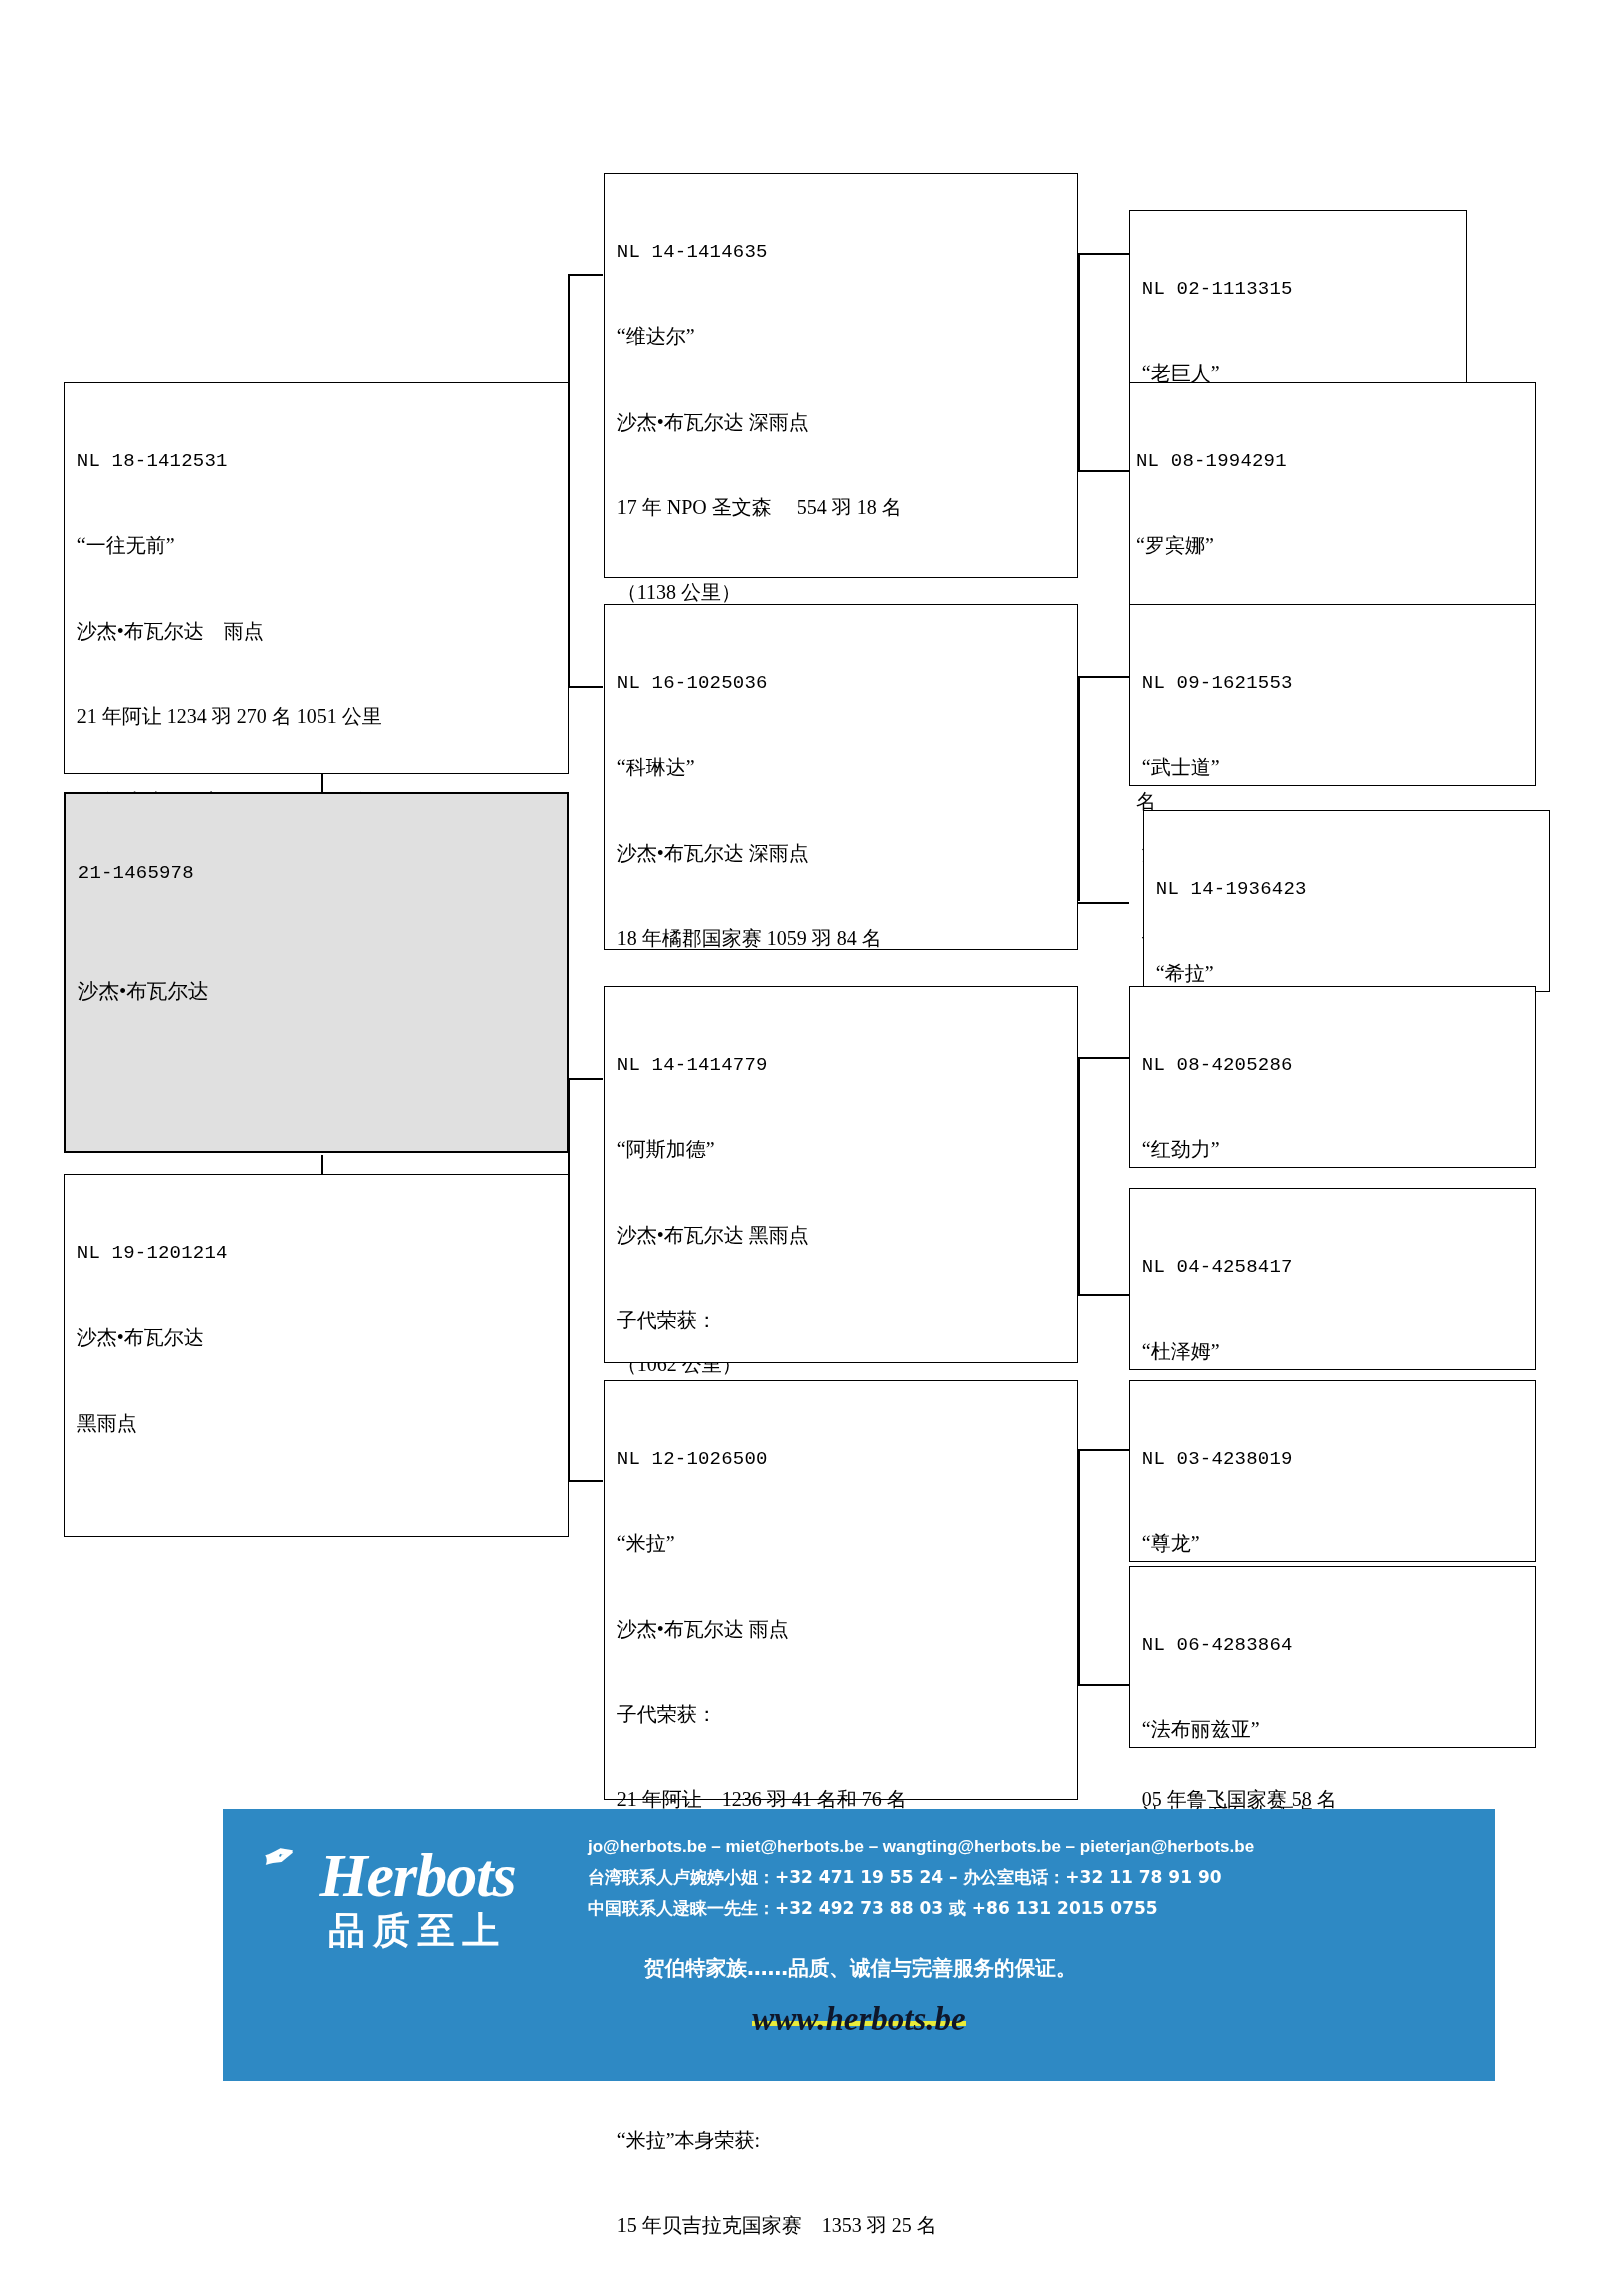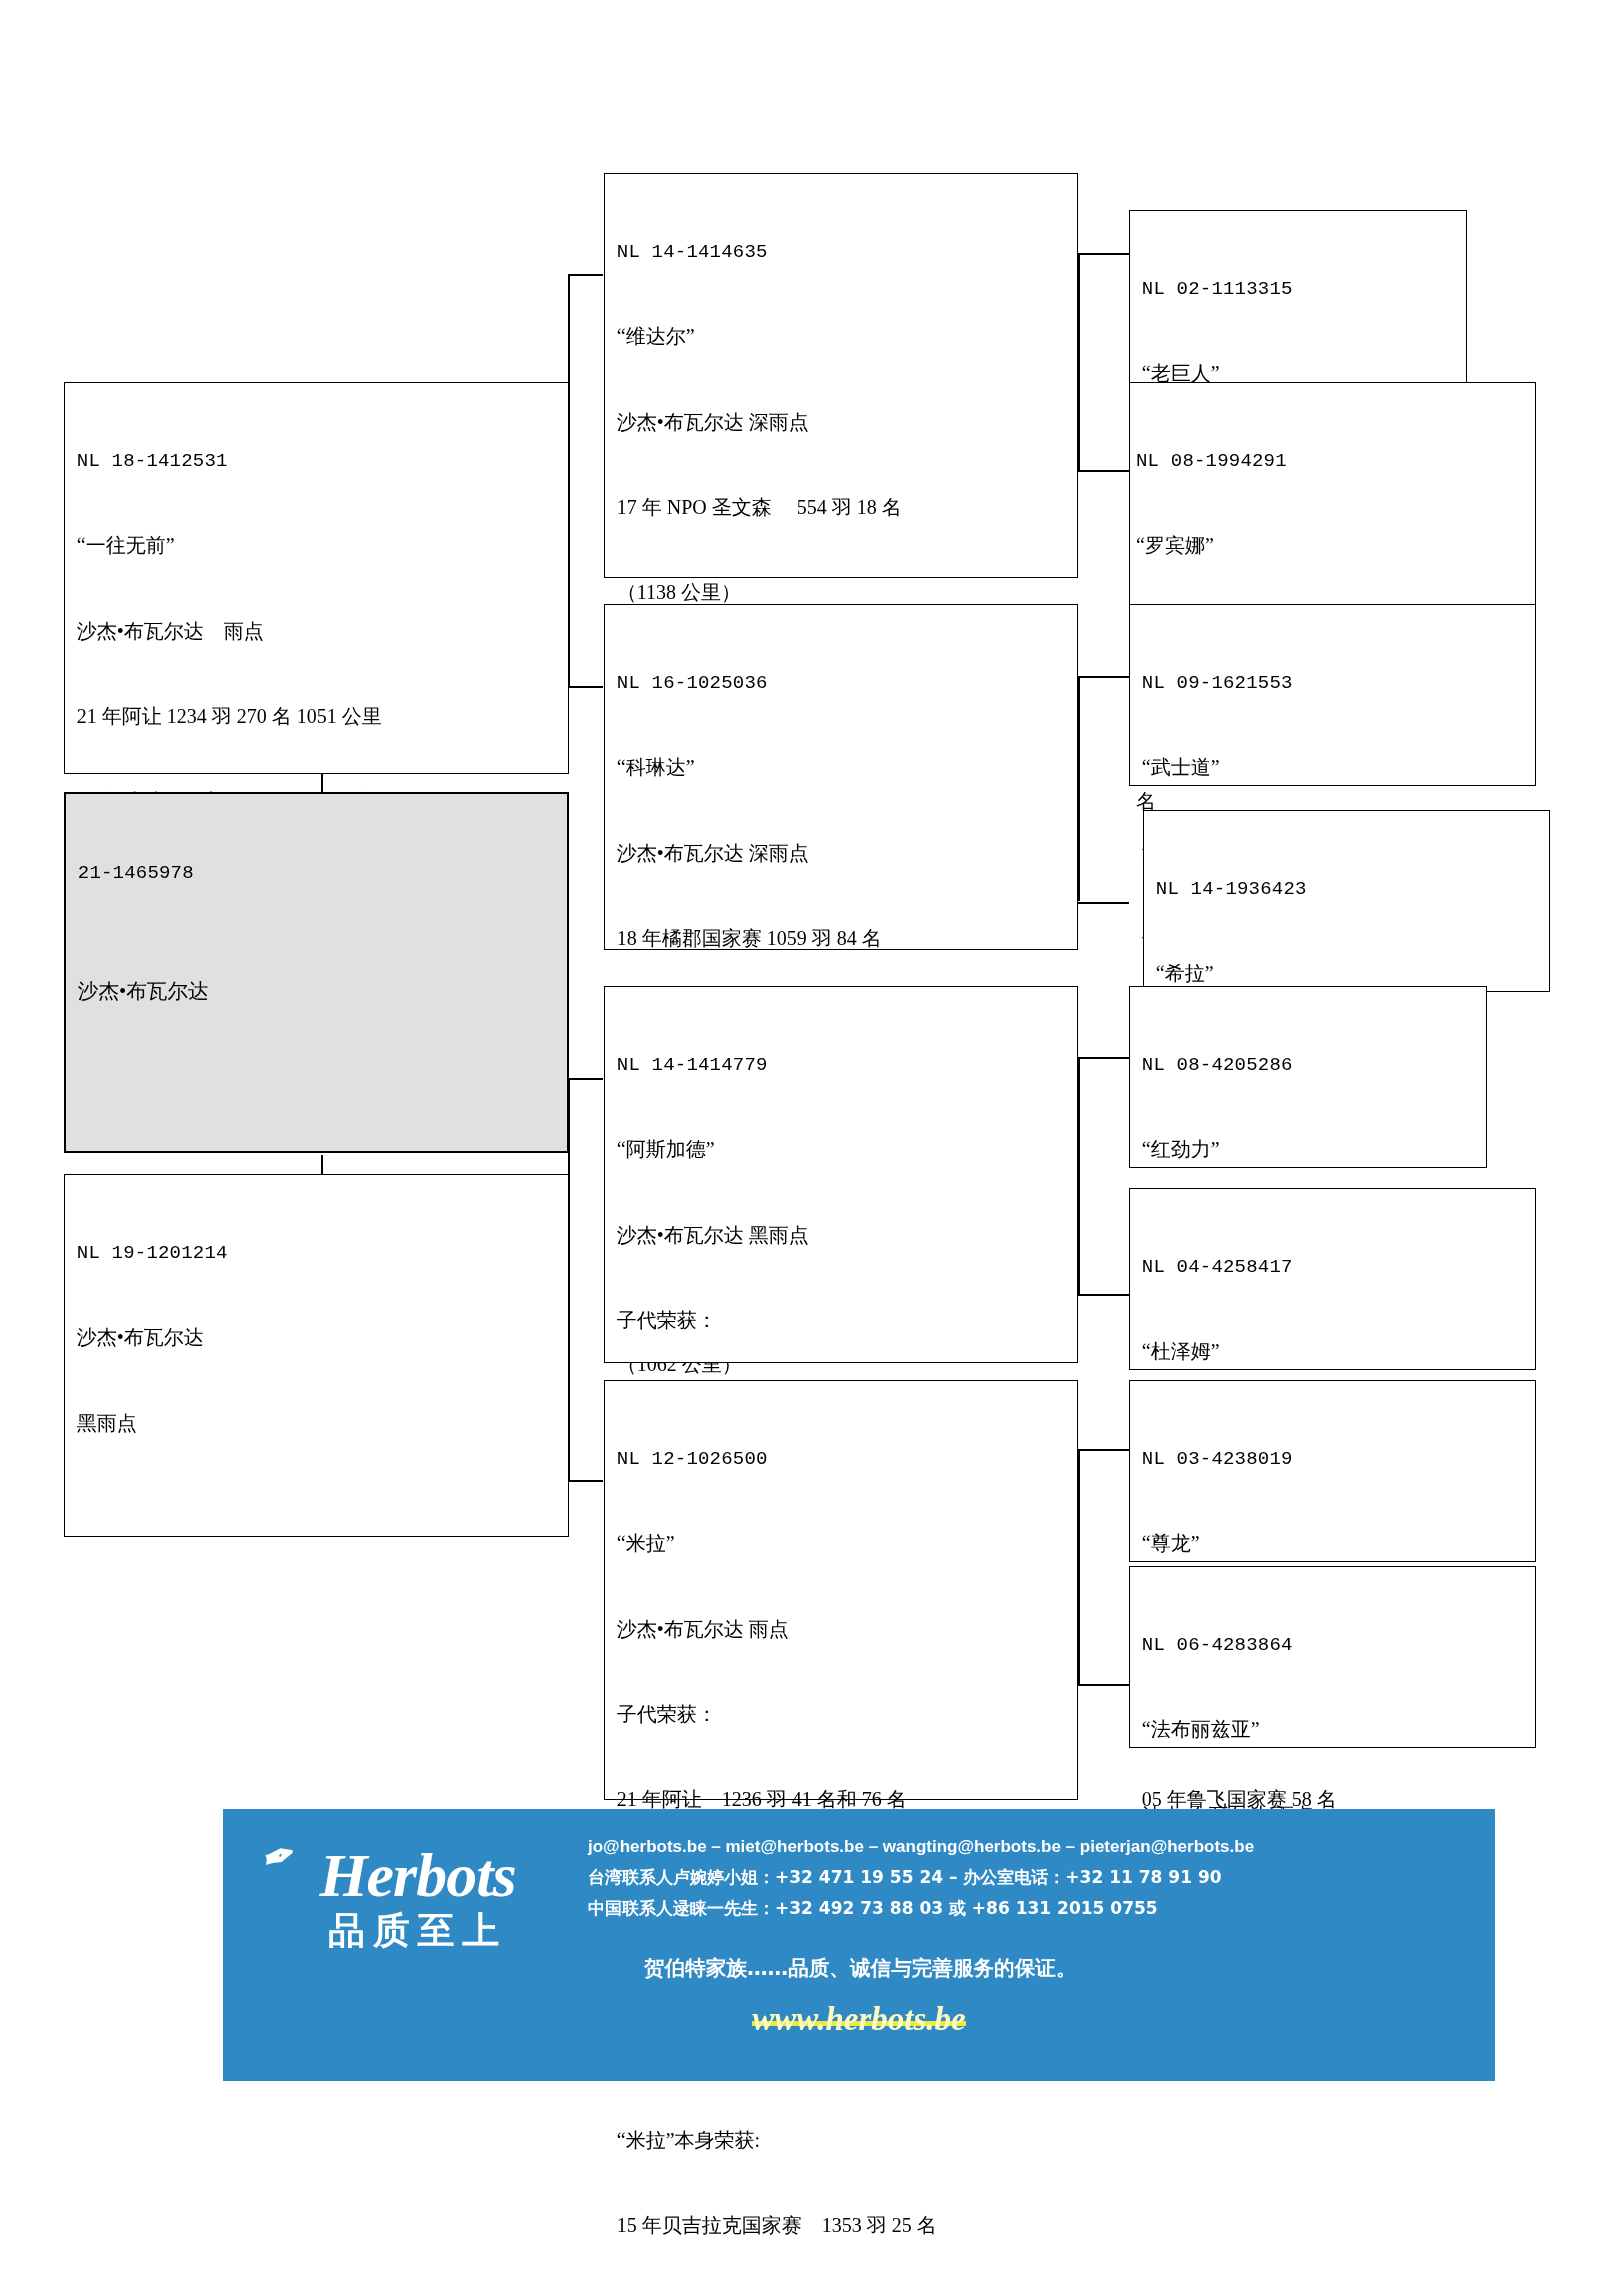--- a/index.html
+++ b/index.html
@@ -73,21 +73,21 @@
   #footer .tag {
     position:absolute; left:421px; top:145px;
     font-family:"DejaVu Sans", sans-serif;
     font-size:20.6px; font-weight:bold;
   }
   #footer .url {
     position:absolute; left:0; top:192px; width:100%;
     text-align:center;
     font-family:"Liberation Serif", serif;
     font-style:italic; font-weight:bold; font-size:33px;
-    color:#fef9c3;
+    color:#0f172a;
   }
   #footer .rule-l, #footer .rule-r {
     position:absolute; top:212px; height:4.9px; background:#e9ec3a;
   }
   #footer .rule-l { left:529px; width:125px; }
   #footer .rule-r { right:529px; width:125px; }
 </style>
 </head>
 <body>
 
@@ -223,21 +223,21 @@
   </div>
 
   <div class="box" id="box-ggp4" style="left:1129px; top:810px; width:407px; height:182px;margin-left:14px;">
     <span class="ln mono">NL 14-1936423</span>
     <span class="ln">“希拉”</span>
     <span class="ln">沙杰•布瓦尔达 黑雨点</span>
     <span class="ln">半平辈“但丁”荣获：</span>
     <span class="ln">15 年贝吉拉克国家赛 27 名</span>
   </div>
 
-  <div class="box" id="box-ggp5" style="left:1129px; top:986px; width:358px; height:182px;">
+  <div class="box" id="box-ggp5" style="left:1129px; top:986px; width:407px; height:182px;">
     <span class="ln mono">NL 08-4205286</span>
     <span class="ln">“红劲力”</span>
     <span class="ln">吉瑞特.韦德　红雨点</span>
     <span class="ln">11 年利蒙治 4159 羽 1 名</span>
     <span class="ln">（842 公里）</span>
   </div>
 
   <div class="box" id="box-ggp6" style="left:1129px; top:1188px; width:407px; height:182px;">
     <span class="ln mono">NL 04-4258417</span>
     <span class="ln">“杜泽姆”</span>

